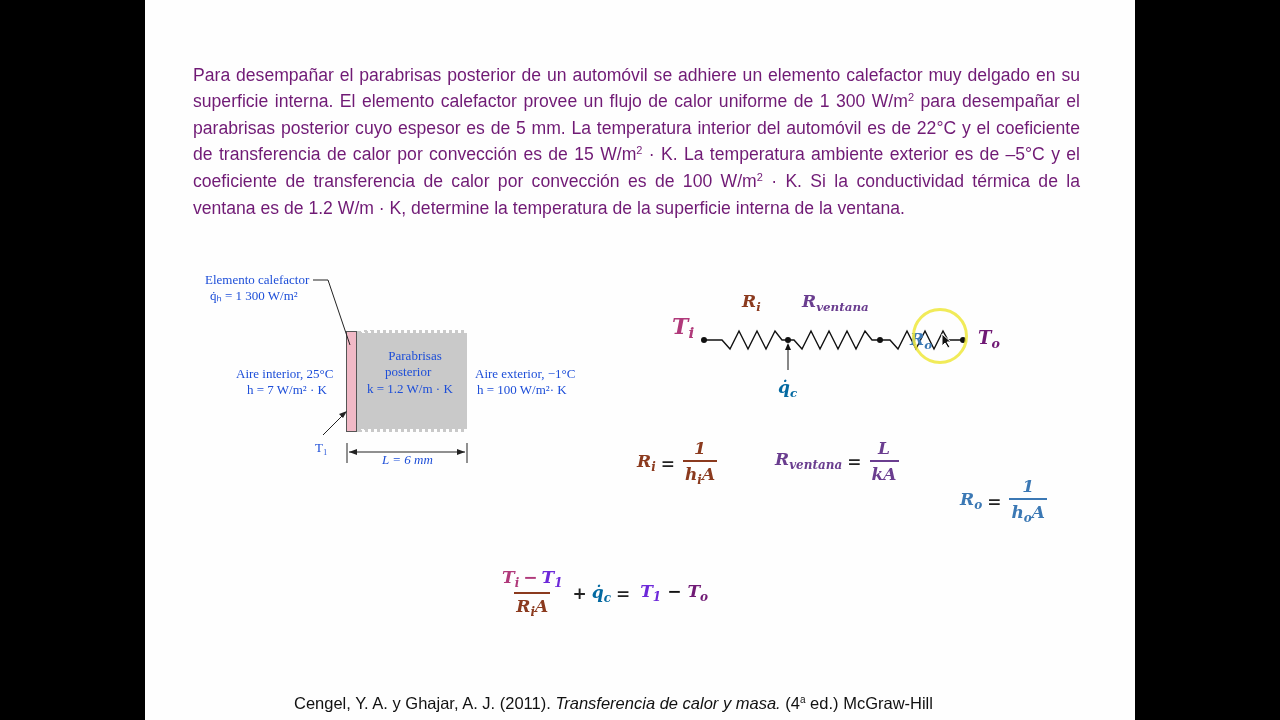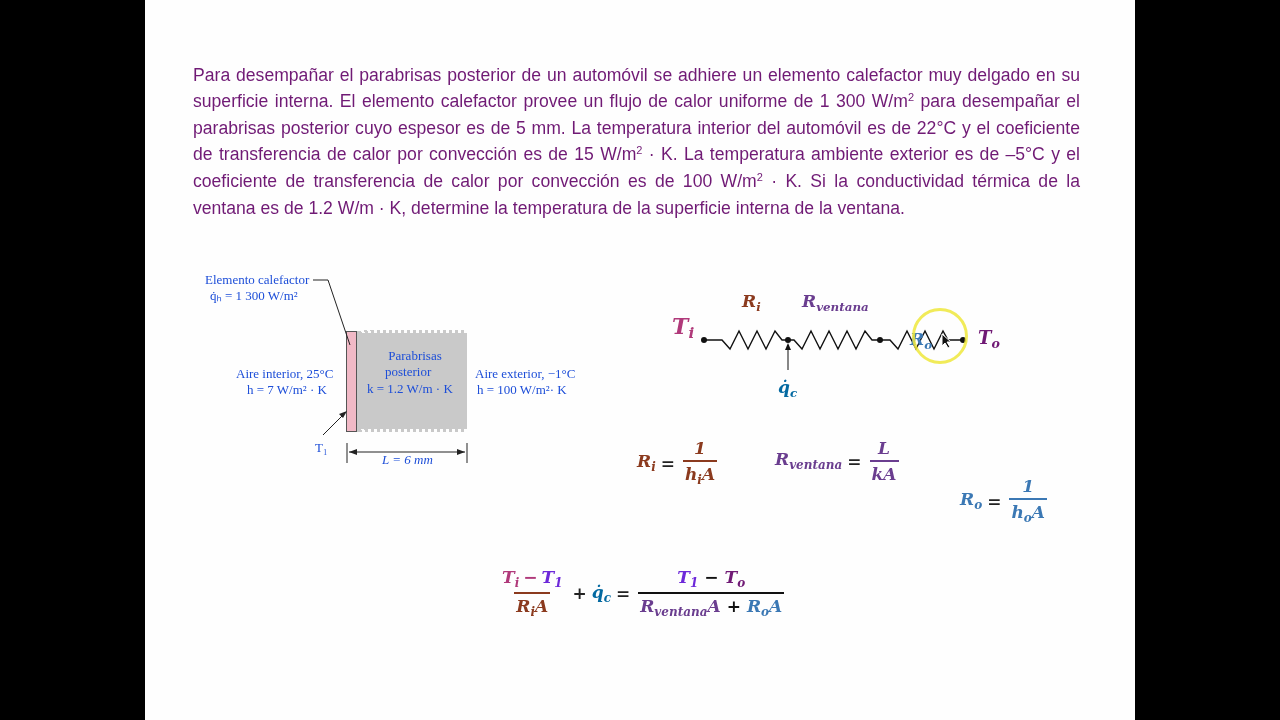--- a/index.html
+++ b/index.html
@@ -118,22 +118,22 @@
   <div class="eq" style="left:352px;top:567px;">
     <span class="frac" style="color:#2f6f8a;">
       <span class="num"><span class="c-pink"><span>T</span><sub style="font-size:12px;">i</sub></span><span class="c-pink" style="font-style:normal;margin:0 4px;">−</span><span class="c-black"><span>T</span><sub style="font-size:12px;">1</sub></span></span>
       <span class="den c-red"><span>R</span><sub style="font-size:12px;">i</sub><span>A</span></span>
     </span>
     <span class="op">+</span>
     <span class="c-green"><span>q̇</span><sub style="font-size:12px;">c</sub></span>
     <span class="op">=</span>
     <span class="frac" style="color:#111;">
       <span class="num"><span class="c-black"><span>T</span><sub style="font-size:12px;">1</sub></span><span style="font-style:normal;margin:0 6px;">−</span><span class="c-orange"><span>T</span><sub style="font-size:12px;">o</sub></span></span>
-      <span class="den"><span class="c-purple"><span>R</span><sub style="font-size:12px;">ventana</sub><span>A</span></span><span style="font-style:normal;margin:0 6px;">+</span><span class="c-blue"><span>R</span><sub style="font-size:12px;">o</sub><span>A</span></span></span>
     </span>
   </div>
 
   <div class="highlight" style="left:767px;"></div>
   <svg class="cursor" style="left:796px;" width="12" height="16">
     <polygon points="1,1 1,13 4,10 7,15 9,14 6,9 10,9" fill="#111" stroke="#fff" stroke-width="1"></polygon>
   </svg>
 
+  <div class="cite"><span>Cengel, Y. A. y Ghajar, A. J. (2011). </span><i>Transferencia de calor y masa.</i><span> (4</span><sup>a</sup><span> ed.) McGraw-Hill</span></div>
 </div>
 
 </body></html>

